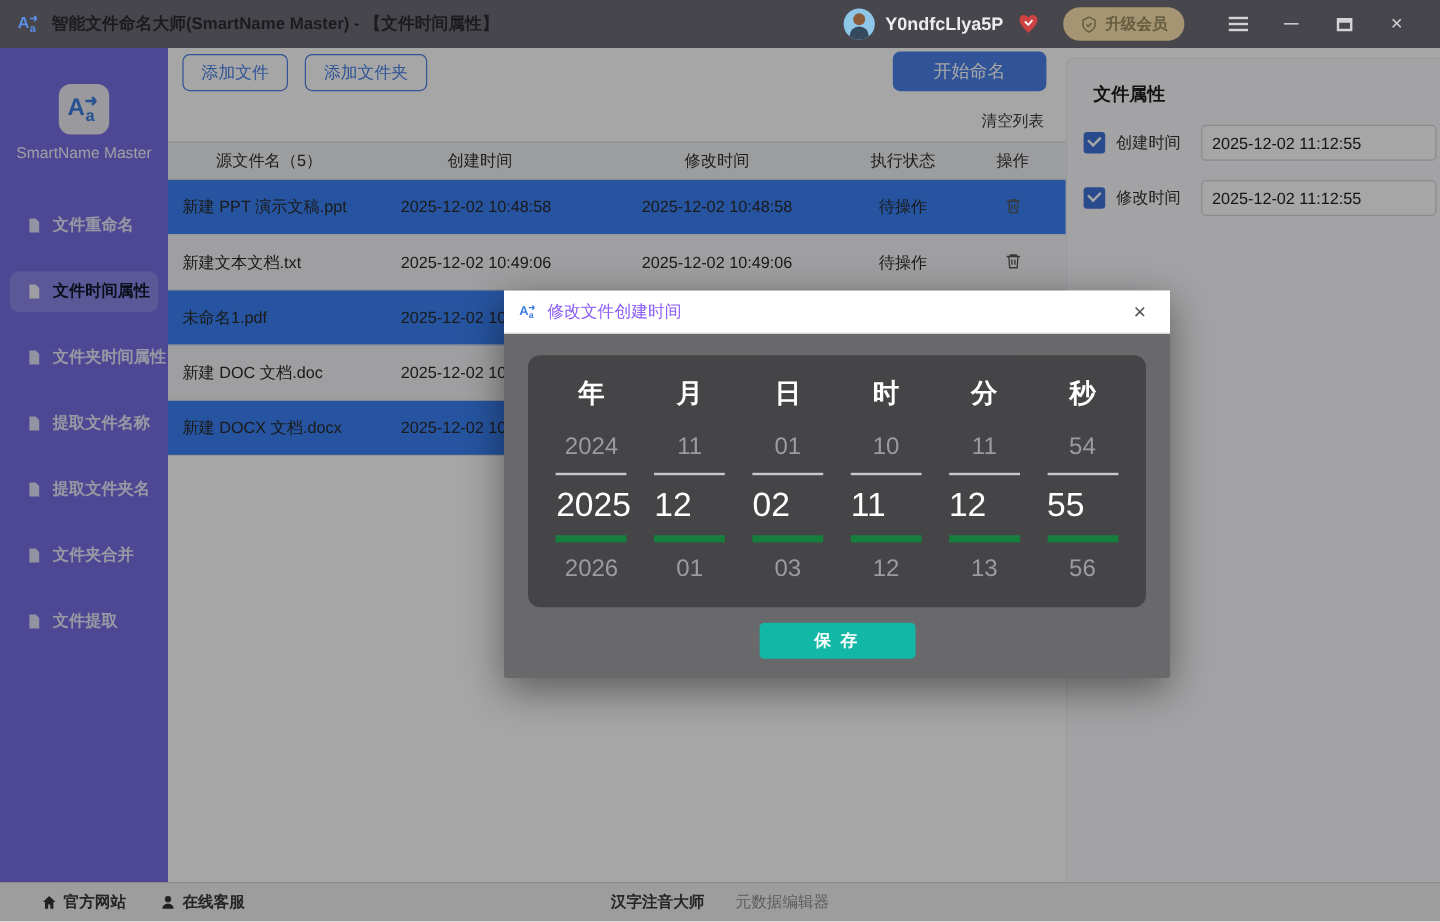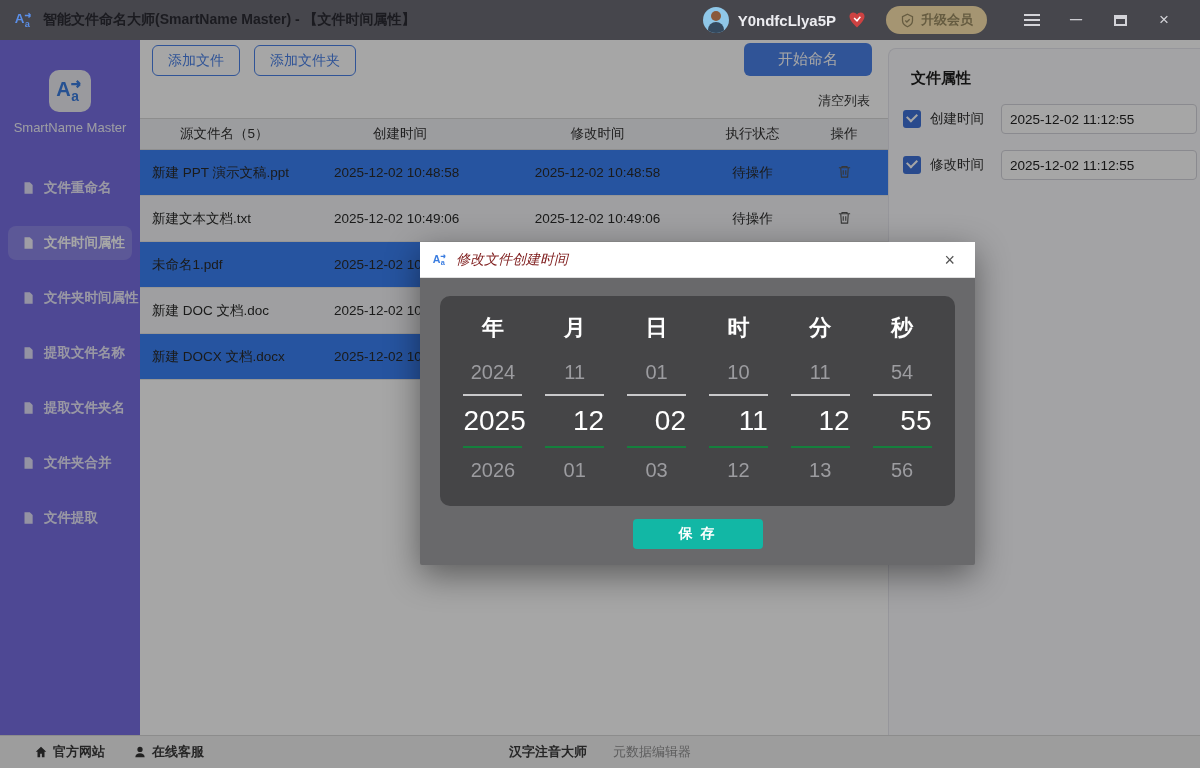--- a/index.html
+++ b/index.html
@@ -37,21 +37,21 @@
   
   .sidebar { position:absolute; left:0; top:0; bottom:33px; width:140px; background:#786fe4; }
   .logo-box { width:42px; height:42px; margin:30px auto 8px; background:#ededf3;
     border-radius:10px; display:flex; align-items:center; justify-content:center; }
   .logo-glyph { width:30px; height:30px; }
   .app-name { text-align:center; color:#f2f2fb; font-size:13px; }
   .nav { margin-top:36px; padding:0 8px; display:flex; flex-direction:column; gap:21px; }
   .nav-item { height:34px; border-radius:8px; display:flex; align-items:center; gap:9px;
     padding:0 13px; color:rgba(255,255,255,0.85); font-size:13.5px; font-weight:bold;
     cursor:pointer; white-space:nowrap; }
-  .nav-item.active { background:rgba(255,255,255,0.17); color:#ffffff; }
+  .nav-item.active { background:rgba(255,255,255,0.17); color:#0f172a; }
   .nav-doc { flex:0 0 auto; }
 
   
   .main { position:absolute; left:140px; right:0; top:0; bottom:33px; background:#fff; }
   .content { position:absolute; left:0; top:0; width:748px; bottom:0; }
   .toolbar { position:absolute; left:12px; top:5px; display:flex; gap:14px; }
   .btn-outline { height:31px; border:1px solid #4b82e8; color:#4b82e8; background:#fff;
     border-radius:6px; font-size:14px; padding:0 15px; cursor:pointer; }
   .btn-primary { position:absolute; right:16px; top:3px; width:128px; height:33px;
     background:#4b82e8; color:#fff; border:none; border-radius:6px; font-size:15px; cursor:pointer; }
@@ -93,30 +93,30 @@
     gap:28px; font-size:13px; color:#3a3a3a; }
   .flink { display:flex; align-items:center; gap:5px; cursor:pointer; font-weight:bold; }
   .fcenter { position:absolute; left:50%; transform:translateX(-50%); display:flex; gap:26px; }
   .flink.muted { color:#8f8f8f; font-weight:normal; }
 
   
   .modal { position:absolute; left:420px; top:202px; width:555px; height:323px;
     background:#69696b; z-index:60; box-shadow:0 10px 34px rgba(0,0,0,0.45); border-radius:2px; }
   .modal-header { height:36px; background:#fff; border-bottom:1px solid #e0e0e0;
     display:flex; align-items:center; gap:8px; padding:0 12px; }
-  .modal-title { font-size:14px; color:#7f1d1d;font-style:italic; }
+  .modal-title { font-size:14px; color:#8b5cf6; }
   .modal-close { margin-left:auto; background:none; border:none; color:#555;
     font-size:18px; cursor:pointer; line-height:1; padding:2px 8px; }
   .picker { margin:18px 20px 0; height:210px; background:#454547; border-radius:10px;
     display:flex; padding:10px 12px 0; }
   .pcol { flex:1; display:flex; flex-direction:column; align-items:center; }
   .pcol-h { height:44px; line-height:44px; font-size:22px; font-weight:bold; color:#fff; }
   .pval { height:44px; line-height:44px; font-size:20px; color:#9c9ca0; cursor:pointer; }
-  .sel-box { width:72%; border-top:2px solid #c9c9cb; border-bottom:2px solid #15803d;
-    text-align:right; }
+  .sel-box { width:72%; border-top:2px solid #c9c9cb; border-bottom:6px solid #15803d;
+    text-align:left; }
   .pval.sel { height:50px; line-height:50px; font-size:28px; color:#fff; }
   .modal-btns { display:flex; justify-content:center; gap:38px; margin-top:13px; }
   .btn-save { width:130px; height:30px; border:none; border-radius:4px; background:#12b7a5;
     color:#fff; font-size:14px; font-weight:bold; letter-spacing:2px; cursor:pointer; }
   .btn-cancel { width:130px; height:30px; border:none; border-radius:4px; background:#d9d9d9;
     color:#fdfdfd; font-size:14px; font-weight:bold; letter-spacing:2px; cursor:pointer; }
 </style>
 </head>
 <body>
 

